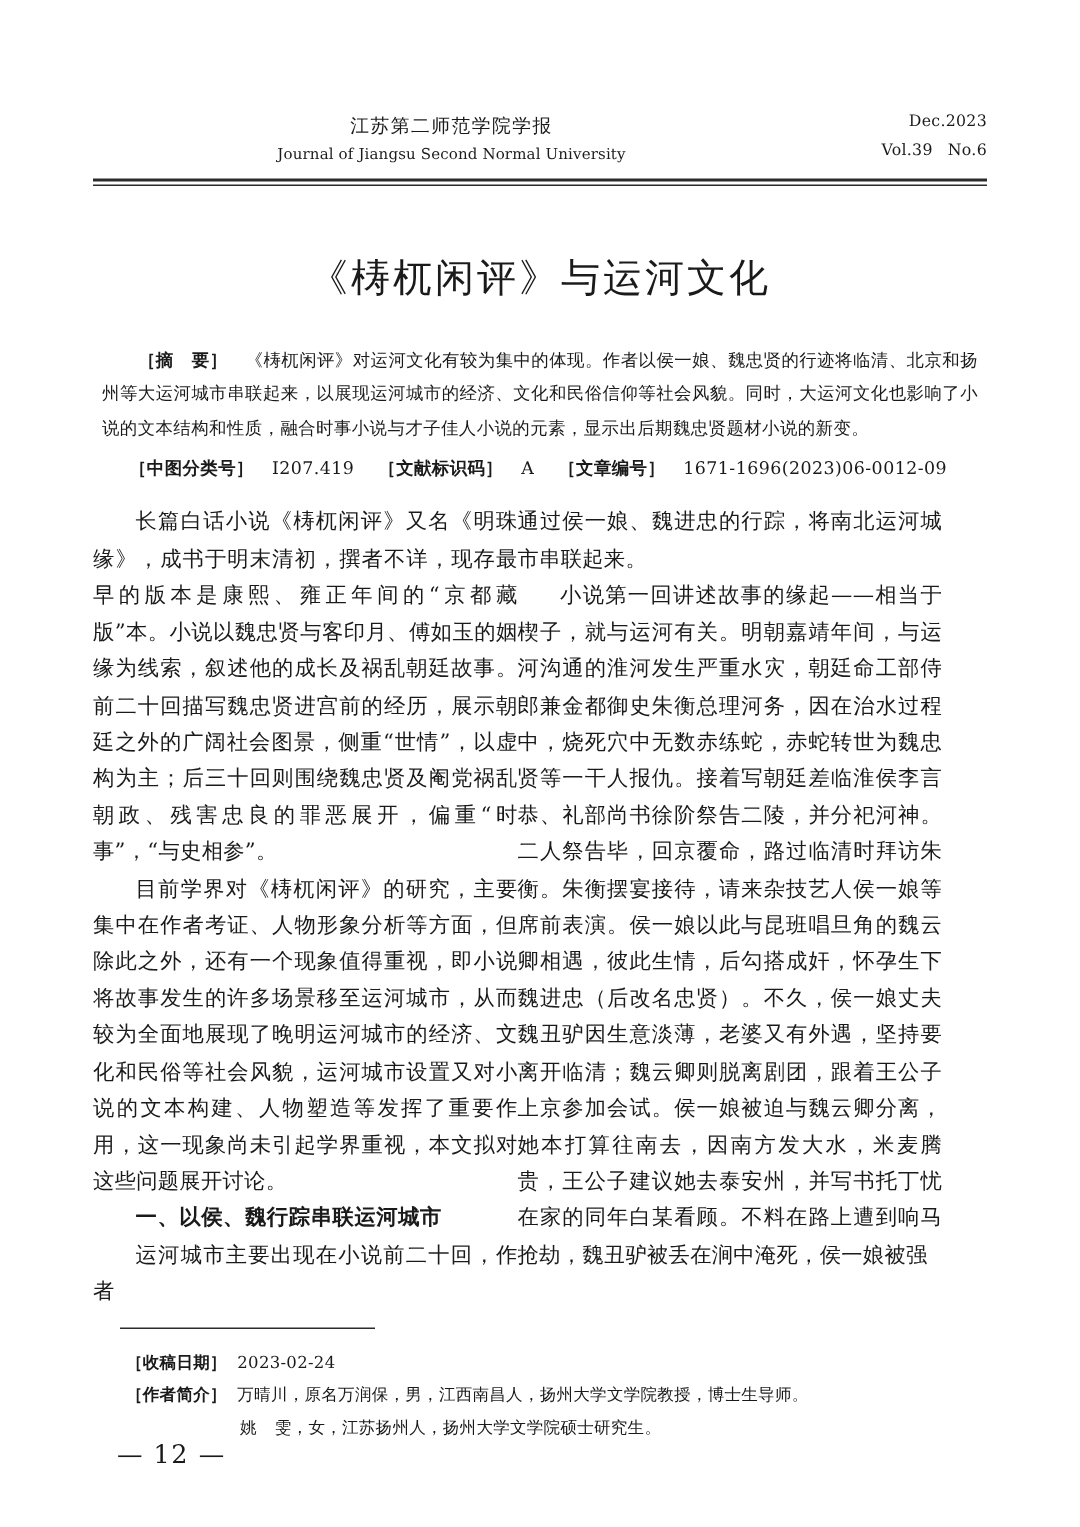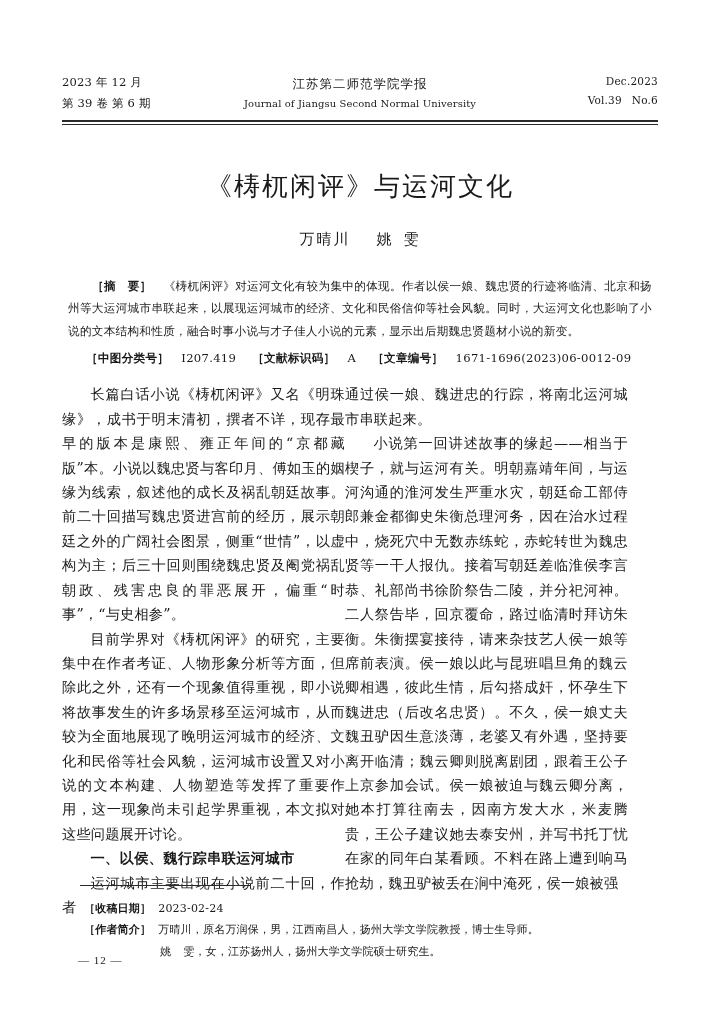--- a/index.html
+++ b/index.html
@@ -152,53 +152,45 @@
     line-height: 1.95;
     letter-spacing: .2px;
   }
   .fn-row { display: flex; align-items: baseline; }
   .fn-label { font-weight: bold; white-space: nowrap; }
   .fn-text { margin-left: 7px; }
   .fn-cont { padding-left: 76px; }
   .pagenum {
     position: absolute;
     left: 78px;
-    bottom: 52px;
-    font-size: 11px;
+    bottom: 38px;
+    font-size: 17px;
     letter-spacing: 1px;
-    font-family: Liberation Serif, serif;
   }
 </style>
 </head>
 <body>
 
 <div class="page">
 
   <div class="runhead">
-    <div class="rh-col rh-left">
-      <div class="rh-l1">2023 年 12 月</div>
-      <div class="rh-l2">第 39 卷   第 6 期</div>
-    </div>
     <div class="rh-col rh-center">
       <div class="rh-cn">江苏第二师范学院学报</div>
       <div class="rh-en">Journal of Jiangsu Second Normal University</div>
     </div>
     <div class="rh-col rh-right">
       <div class="rh-l1">Dec.2023</div>
       <div class="rh-l2">
         <span>Vol.39</span><span>No.6</span>
       </div>
     </div>
   </div>
   <div class="double-rule"></div>
 
   <div class="title">《梼杌闲评》与运河文化</div>
-  <div class="authors">
-    <span>万晴川</span><span class="gap"></span><span>姚</span><span class="gap-sm"></span><span>雯</span>
-  </div>
 
   <div class="abstract-block">
     <p class="abs-first"><span class="lbl">［摘</span><span class="lbl-gap"></span><span class="lbl">要］</span><span class="lbl-gap"></span><span>《梼杌闲评》对运河文化有较为集中的体现。作者以侯一娘、魏忠贤的行迹将临清、北京和扬州等大运河城市串联起来，以展现运河城市的经济、文化和民俗信仰等社会风貌。同时，大运河文化也影响了小说的文本结构和性质，融合时事小说与才子佳人小说的元素，显示出后期魏忠贤题材小说的新变。</span></p>
   </div>
 
 
   <div class="meta-line">
     <span class="seg"><span class="lbl">［中图分类号］</span><span class="lbl-gap"></span><span>I207.419</span></span><span class="seg"><span class="lbl">［文献标识码］</span><span class="lbl-gap"></span><span>A</span></span><span class="seg"><span class="lbl">［文章编号］</span><span class="lbl-gap"></span><span>1671-1696(2023)06-0012-09</span></span>
   </div>
 

